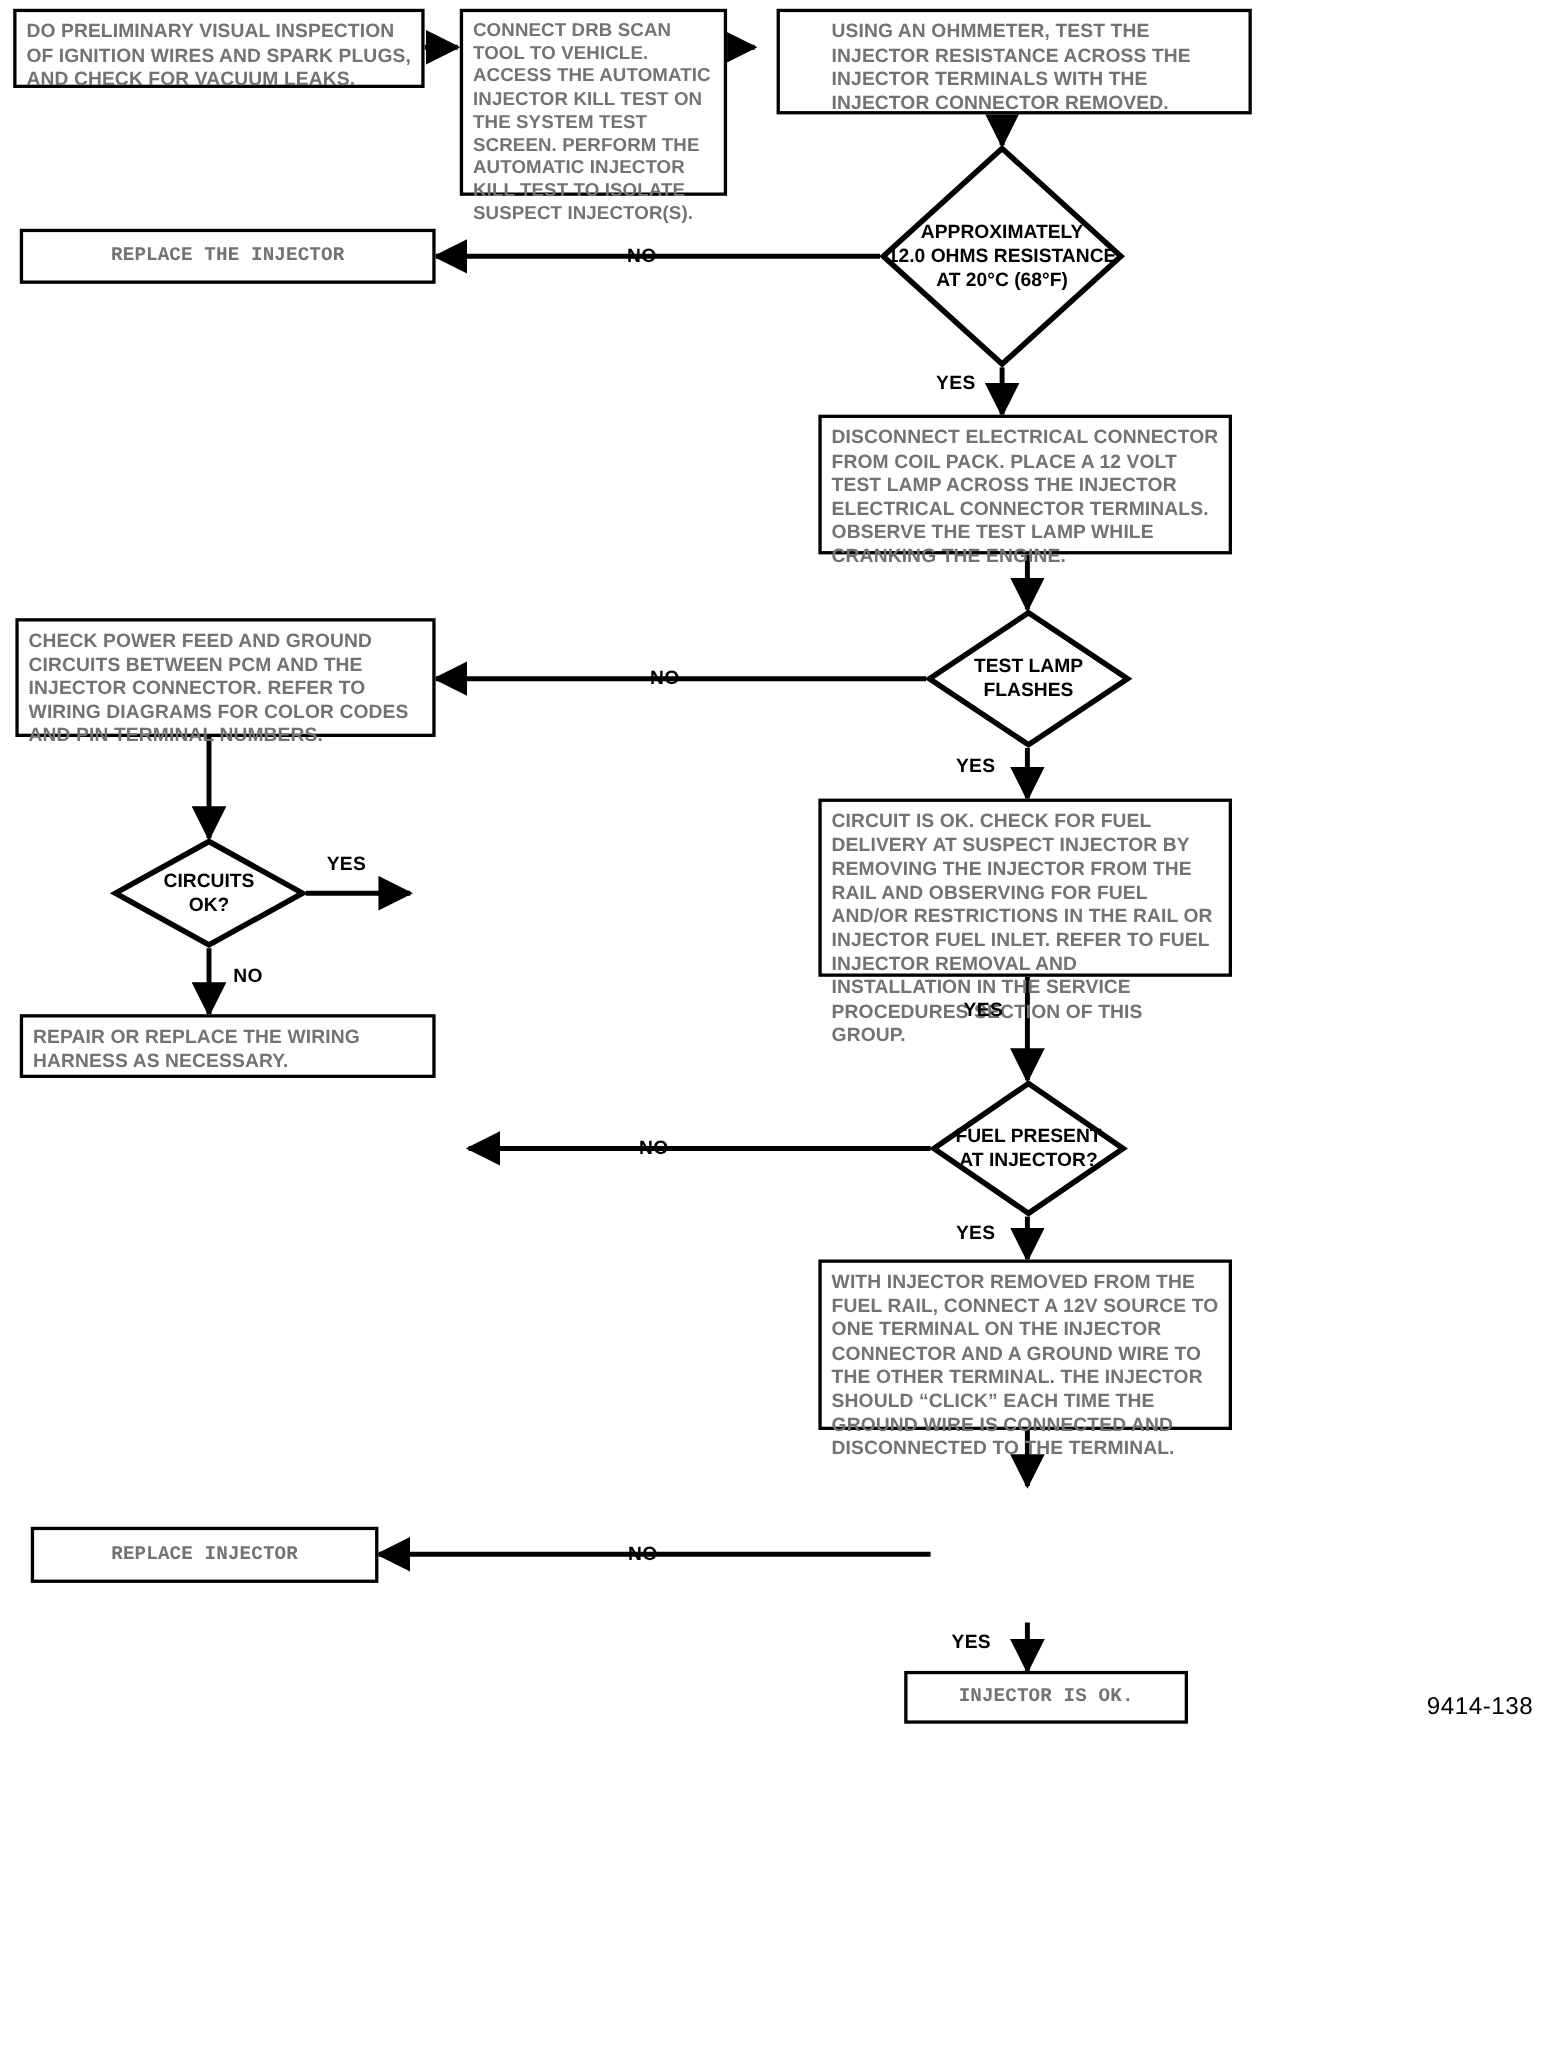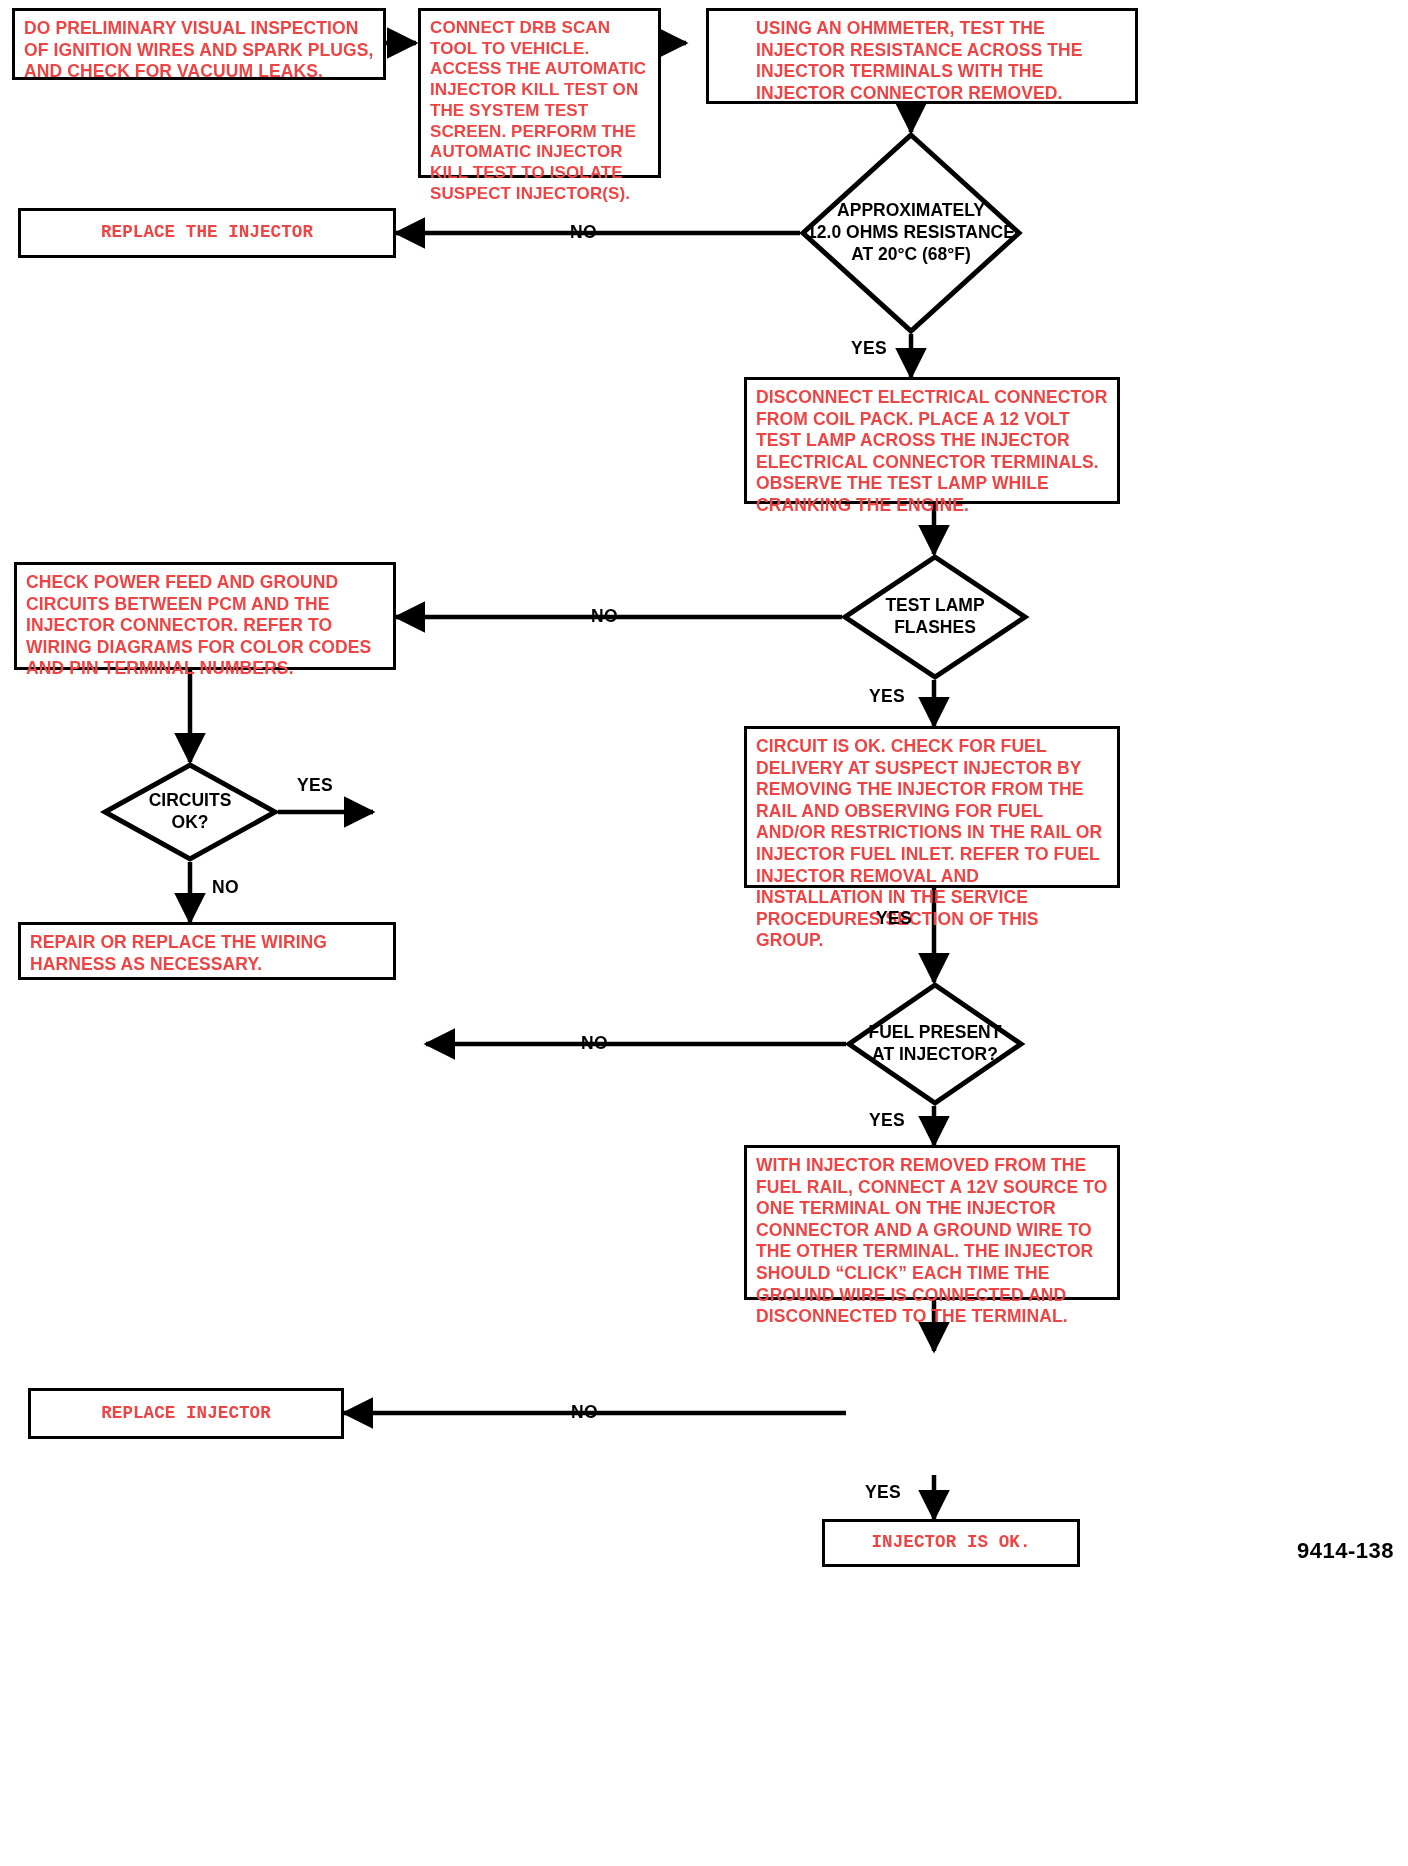--- a/index.html
+++ b/index.html
@@ -17,21 +17,21 @@
     height: 1866px;
     background: #ffffff;
     overflow: hidden;
   }
   
   .node-box {
     position: absolute;
     box-sizing: border-box;
     border: 3px solid #000000;
     background: #ffffff;
-    color: #ef4444;
+    color: #737373;
     font-weight: bold;
     font-size: 17.5px;
     line-height: 1.235;
     letter-spacing: 0.1px;
     padding: 7px 9px 5px 9px;
     white-space: pre-line;
     text-transform: uppercase;
   }
   .node-box.center {
     display: flex;
@@ -81,21 +81,21 @@
   #edges {
     position: absolute;
     left: 0;
     top: 0;
     width: 1408px;
     height: 1866px;
   }
   
   .figure-id {
     position: absolute;
-    font-weight: bold;
+    font-weight: normal;
     font-size: 22px;
     color: #000000;
     letter-spacing: 0.5px;
   }
 </style>
 </head>
 <body>
 
 <div id="page">
 

